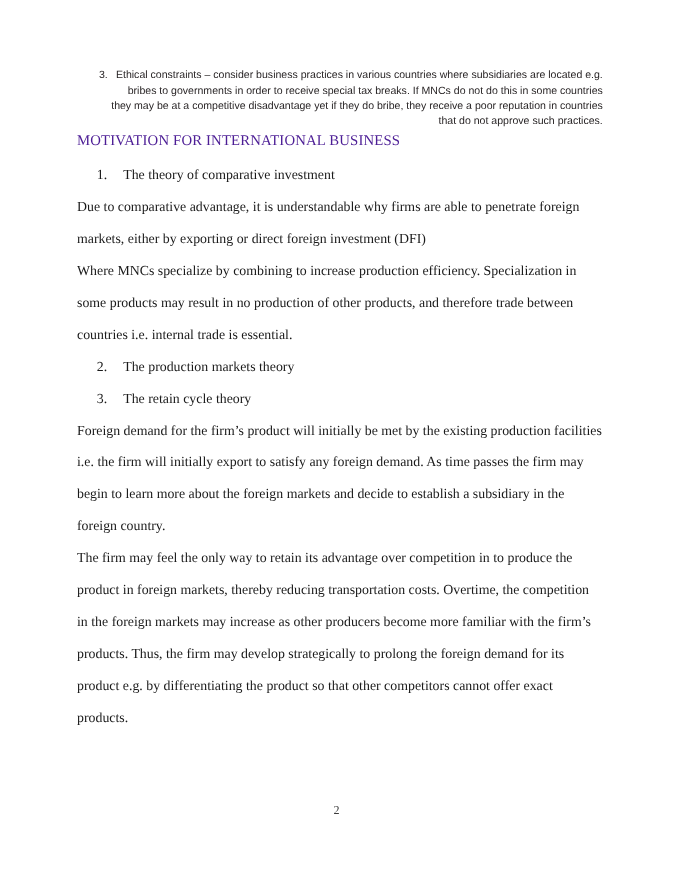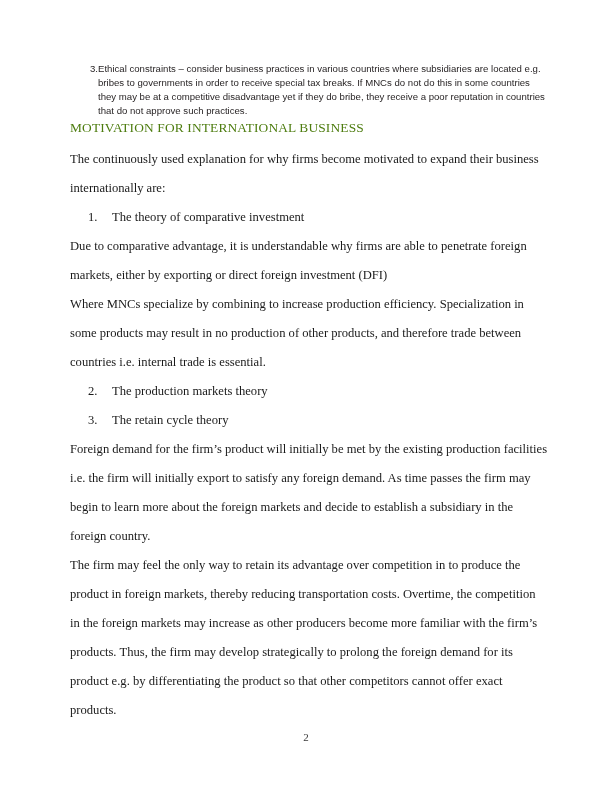--- a/index.html
+++ b/index.html
@@ -42,33 +42,33 @@
   }
   .carryover-marker {
     width: 28px;
     flex: 0 0 28px;
     text-align: left;
     padding-left: 20px;
     box-sizing: border-box;
   }
   .carryover-text {
     flex: 1 1 auto;
-    text-align: left;
+    text-align: right;
   }
 
   
   .section-heading {
     position: absolute;
     left: 70px;
     top: 120px;
     font-family: "Liberation Serif", "DejaVu Serif", serif;
     font-size: 13.4px;
     line-height: 16px;
     letter-spacing: 0.15px;
-    color: #4d7c0f;
+    color: #4c1d95;
     white-space: nowrap;
   }
 
   
   .body-flow {
     position: absolute;
     left: 70px;
     top: 145px;
     width: 478px;
     font-size: 12.6px;
@@ -114,21 +114,20 @@
     <div class="carryover-item">
       <span class="carryover-marker">3.</span>
       <span class="carryover-text">Ethical constraints – consider business practices in various countries where subsidiaries are located e.g. bribes to governments in order to receive special tax breaks. If MNCs do not do this in some countries they may be at a competitive disadvantage yet if they do bribe, they receive a poor reputation in countries that do not approve such practices.</span>
     </div>
   </div>
 
   <div class="section-heading">MOTIVATION FOR INTERNATIONAL BUSINESS</div>
 
   <div class="body-flow">
 
-    <p class="para">The continuously used explanation for why firms become motivated to expand their business internationally are:</p>
 
     <div class="numbered spaced-before">
       <span class="marker">1.</span>
       <span class="label">The theory of comparative investment</span>
     </div>
     <p class="para">Due to comparative advantage, it is understandable why firms are able to penetrate foreign markets, either by exporting or direct foreign investment (DFI)</p>
     <p class="para">Where MNCs specialize by combining to increase production efficiency. Specialization in some products may result in no production of other products, and therefore trade between countries i.e. internal trade is essential.</p>
 
     <div class="numbered spaced-before">
       <span class="marker">2.</span>

